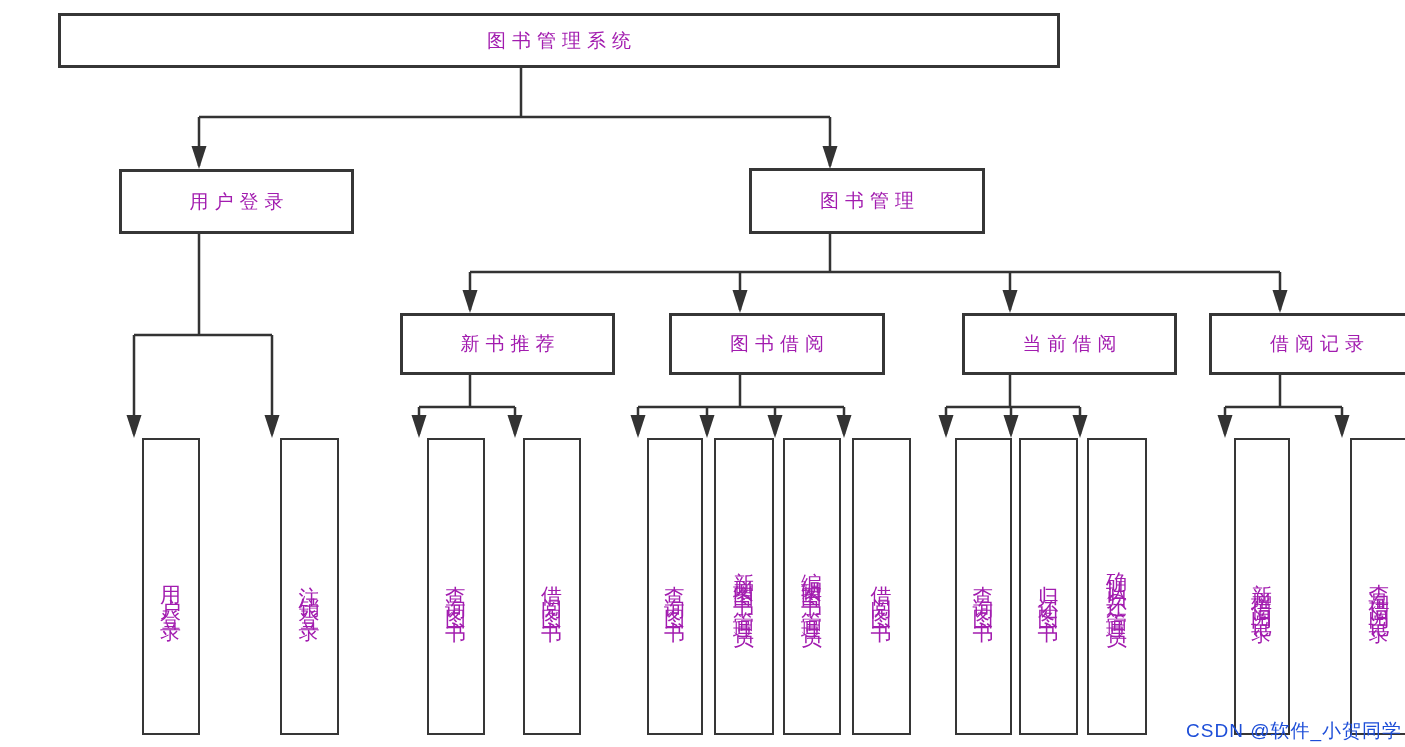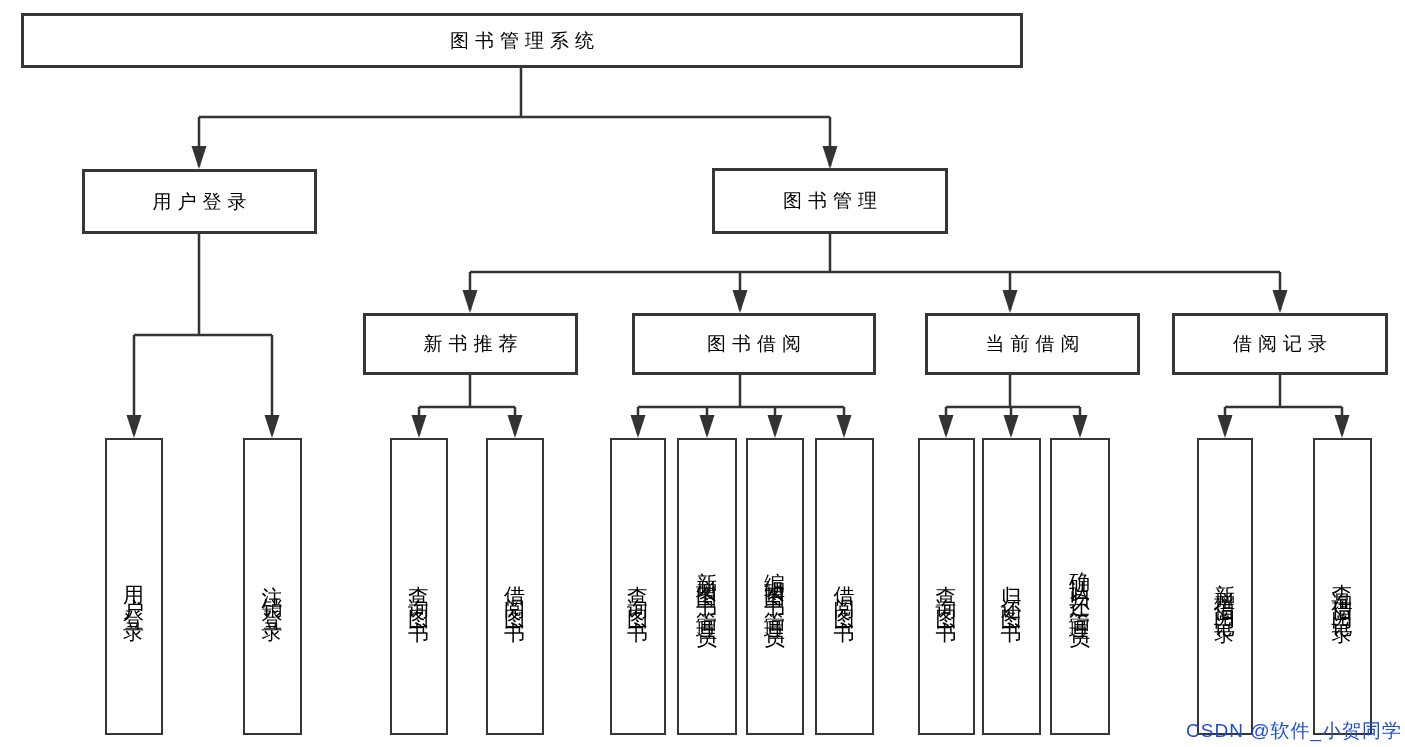--- a/index.html
+++ b/index.html
@@ -4,21 +4,22 @@
 <style>
   html,body { margin:0; padding:0; background:#ffffff; }
   .canvas {
     position:relative; width:1405px; height:747px; background:#ffffff;
     font-family:"Liberation Sans", sans-serif; overflow:hidden;
   }
   .canvas svg.wires { position:absolute; left:0; top:0; }
   .box {
     position:absolute; background:#ffffff; box-sizing:border-box;
     display:flex; align-items:center; justify-content:center;
-    color:#000000;
+    color:#a21caf;
+    margin-left:37px;
   }
   .hbox { border:3px solid #363636; font-size:19px; letter-spacing:6px; white-space:nowrap; }
   .hbox .lbl { padding-left:6px; } 
   .root  { font-size:19px; }
   .leaf  { border:2px solid #363636; font-size:21px; }
   .leaf .lbl {
     writing-mode:vertical-rl; text-orientation:mixed;
     letter-spacing:12px; line-height:1; padding-top:12px;
   }
   .leaf .lbl.tight { letter-spacing:8px; padding-top:8px; }
@@ -86,21 +87,21 @@
   <div class="box hbox" style="left:82px; top:169px; width:235px; height:65px;">
     <span class="lbl">用户登录</span>
   </div>
   <div class="box hbox" style="left:363px; top:313px; width:215px; height:62px;">
     <span class="lbl">新书推荐</span>
   </div>
 
   <div class="box hbox" style="left:712px; top:168px; width:236px; height:66px;">
     <span class="lbl">图书管理</span>
   </div>
-  <div class="box hbox" style="left:632px; top:313px; width:244px; height:62px;">
+  <div class="box hbox" style="left:632px; top:313px; width:216px; height:62px;">
     <span class="lbl">图书借阅</span>
   </div>
   <div class="box hbox" style="left:925px; top:313px; width:215px; height:62px;">
     <span class="lbl">当前借阅</span>
   </div>
   <div class="box hbox" style="left:1172px; top:313px; width:216px; height:62px;">
     <span class="lbl">借阅记录</span>
   </div>
 
   <div class="box leaf" style="left:105px; top:438px; width:58px; height:297px;">

